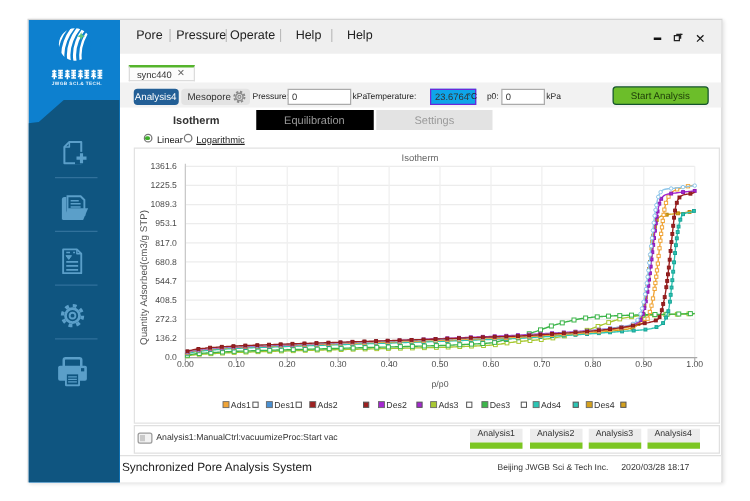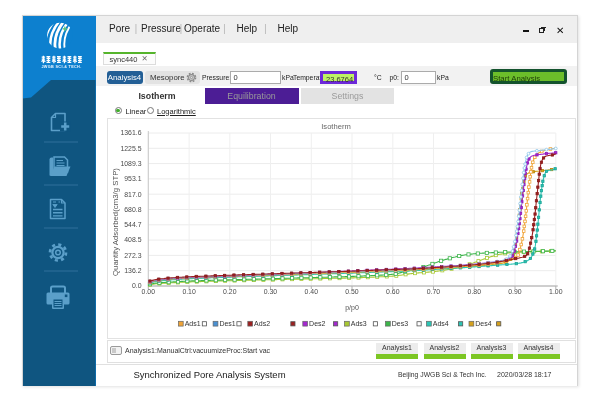--- a/index.html
+++ b/index.html
@@ -108,29 +108,29 @@
     <g fill="none" stroke="#8a8a8a">
       <circle cx="5.5" cy="5.5" r="4.1" stroke-width="1.5" stroke-dasharray="1.8,1.42"></circle>
       <circle cx="5.5" cy="5.5" r="2.9" stroke-width="1.1"></circle>
       <circle cx="5.5" cy="5.5" r="1.2" stroke-width="0.9"></circle>
     </g>
   </svg>
 <div class="a" style="left:202px;top:74px;font-size:6.8px;color:#222;">Pressure:</div>
 <div class="a" style="left:229.5px;top:71px;width:51px;height:13px;background:#fff;border:1px solid #ababab;font-size:7.5px;color:#333;line-height:11px;padding-left:3px;">0</div>
 <div class="a" style="left:282px;top:74px;font-size:6.8px;color:#222;">kPa</div>
 <div class="a" style="left:293px;top:74px;font-size:6.8px;color:#222;">Temperature:</div>
-<div class="a" style="left:320px;top:71px;width:37px;height:13px;background:#bef264;border:3px solid #6d28d9;font-size:7.5px;color:#333;line-height:11px;padding-left:3px;">23.6764</div>
+<div class="a" style="left:344px;top:71px;width:37px;height:13px;background:#0ea5e9;border:1px solid #6d28d9;font-size:7.5px;color:#333;line-height:11px;padding-left:3px;">23.6764</div>
 <div class="a" style="left:374px;top:74px;font-size:6.8px;color:#222;">°C</div>
 <div class="a" style="left:389.5px;top:74px;font-size:6.8px;color:#222;">p0:</div>
 <div class="a" style="left:400.5px;top:71px;width:35.5px;height:13px;background:#fff;border:1px solid #ababab;font-size:7.5px;color:#333;line-height:11px;padding-left:3px;">0</div>
 <div class="a" style="left:437px;top:74px;font-size:6.8px;color:#222;">kPa</div>
-<div class="a" style="left:490px;top:68.5px;width:76.5px;height:15px;background:#6cbe2a;border:3px solid #14532d;border-radius:3px;color:#1d3a08;font-size:7.8px;text-align:left;line-height:13.5px;">Start Analysis</div>
+<div class="a" style="left:490px;top:68.5px;width:76.5px;height:15px;background:#6cbe2a;border:1px solid #14532d;border-radius:3px;color:#1d3a08;font-size:7.8px;text-align:center;line-height:13.5px;">Start Analysis</div>
 
 <div class="a" style="left:110px;top:88px;width:94px;height:16px;background:#fff;color:#333;font-size:8.8px;font-weight:bold;text-align:center;line-height:16px;">Isotherm</div>
-<div class="a" style="left:204.5px;top:88px;width:94px;height:16px;background:#4c1d95;color:#9a9a9a;font-size:8.8px;text-align:center;line-height:16px;">Equilibration</div>
+<div class="a" style="left:204.5px;top:88px;width:94px;height:16px;background:#000000;color:#9a9a9a;font-size:8.8px;text-align:center;line-height:16px;">Equilibration</div>
 <div class="a" style="left:301px;top:88px;width:93px;height:16px;background:#e3e3e3;color:#9a9a9a;font-size:8.8px;text-align:center;line-height:16px;">Settings</div>
 
 <div class="a" style="left:114.5px;top:107px;width:7px;height:7px;border:1px solid #777;border-radius:50%;background:#fff;"></div>
 <div class="a" style="left:116.3px;top:108.8px;width:3.6px;height:3.6px;border-radius:50%;background:#3fae2a;"></div>
 <div class="a" style="left:125.5px;top:106.5px;font-size:7.5px;color:#222;">Linear</div>
 <div class="a" style="left:146.5px;top:107px;width:7px;height:7px;border:1px solid #777;border-radius:50%;background:#fff;"></div>
 <div class="a" style="left:157px;top:106.5px;font-size:7.5px;color:#222;text-decoration:underline;">Logarithmic</div>
 
 <div class="a" style="left:106.5px;top:118px;width:469px;height:221px;border:1px solid #e2e2e2;background:#fff;"></div>
 <svg width="600" height="401" viewBox="0 0 600 401" style="position:absolute;left:0;top:0;" font-family="Liberation Sans, sans-serif">
@@ -698,15 +698,15 @@
 <div class="a" style="left:376px;top:343px;width:42px;height:10.5px;background:#ececec;font-size:7px;color:#333;text-align:center;line-height:10.5px;">Analysis1</div>
 <div class="a" style="left:423.5px;top:343px;width:42px;height:10.5px;background:#ececec;font-size:7px;color:#333;text-align:center;line-height:10.5px;">Analysis2</div>
 <div class="a" style="left:470.5px;top:343px;width:42px;height:10.5px;background:#ececec;font-size:7px;color:#333;text-align:center;line-height:10.5px;">Analysis3</div>
 <div class="a" style="left:517.5px;top:343px;width:42px;height:10.5px;background:#ececec;font-size:7px;color:#333;text-align:center;line-height:10.5px;">Analysis4</div>
 <div class="a" style="left:376px;top:354px;width:42px;height:4.5px;background:#7cc623;"></div>
 <div class="a" style="left:423.5px;top:354px;width:42px;height:4.5px;background:#7cc623;"></div>
 <div class="a" style="left:470.5px;top:354px;width:42px;height:4.5px;background:#7cc623;"></div>
 <div class="a" style="left:517.5px;top:354px;width:42px;height:4.5px;background:#7cc623;"></div>
 
 <div class="a" style="left:95.5px;top:363.5px;width:481.5px;height:22px;background:#fff;border-top:1px solid #e0e0e0;"></div>
-<div class="a" style="left:97.5px;top:368.5px;font-size:9.5px;color:#1a1a1a;margin-left:36px;">Synchronized Pore Analysis System</div>
+<div class="a" style="left:97.5px;top:368.5px;font-size:9.5px;color:#1a1a1a;">Synchronized Pore Analysis System</div>
 <div class="a" style="left:398px;top:371px;font-size:6.8px;color:#333;">Beijing JWGB Sci &amp; Tech Inc.</div>
 <div class="a" style="left:497px;top:370.5px;font-size:7px;color:#333;">2020/03/28 18:17</div>
 
 </body></html>

